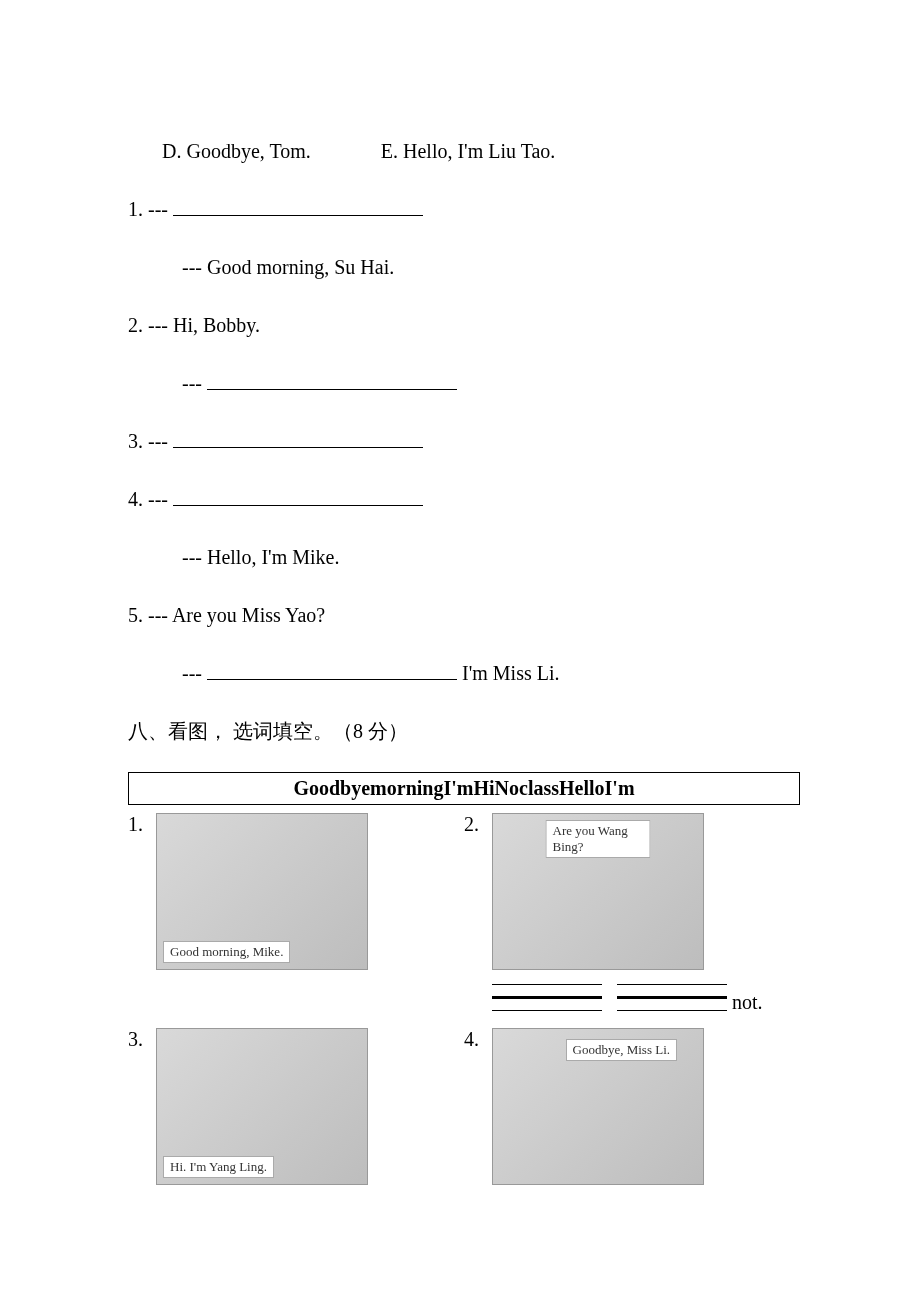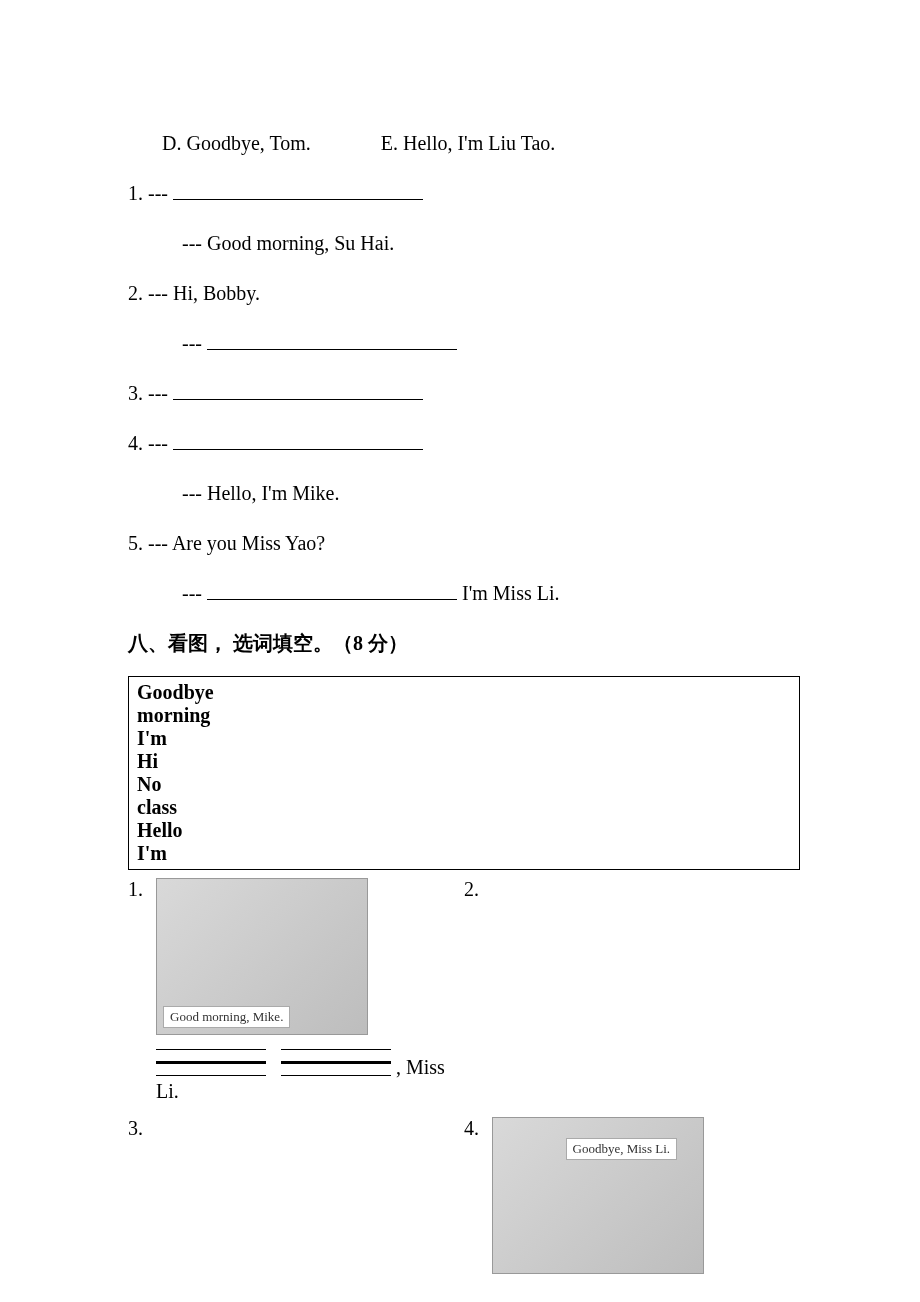--- a/index.html
+++ b/index.html
@@ -9,40 +9,39 @@
     font-family: "Times New Roman", serif;
     font-size: 20px;
     color: #000;
     width: 920px;
   }
   .page {
     padding: 110px 120px 60px 128px;
     box-sizing: border-box;
   }
   .line {
-    margin: 16px 0;
+    margin: 24px 0;
     line-height: 1.7;
   }
   .indent1 { padding-left: 34px; }
   .indent2 { padding-left: 54px; }
   .blank {
     display: inline-block;
     border-bottom: 1px solid #000;
     width: 250px;
     height: 1.05em;
     vertical-align: baseline;
   }
   .wordbox {
     border: 1.5px solid #000;
     padding: 4px 8px;
     display: flex;
     justify-content: center;
     font-weight: bold;
     margin-top: 4px;
-    flex-direction: column;
   }
   .grid {
     display: flex;
     flex-wrap: wrap;
     margin-top: 4px;
   }
   .cell {
     width: 50%;
     box-sizing: border-box;
     display: flex;
@@ -65,37 +64,37 @@
   .imgph .caption {
     position: absolute;
     background: #fff;
     font-size: 13px;
     padding: 2px 6px;
     border: 1px solid #aaa;
     color: #333;
   }
   .cap-bottom { bottom: 6px; left: 6px; }
   .cap-top    { top: 6px; left: 50%; transform: translateX(-50%); }
-  .cap-topr   { top: 20px; right: 26px; }
+  .cap-topr   { top: 10px; right: 26px; }
   .fillrow {
     margin-top: 6px;
     line-height: 1.2;
   }
   .stackblank {
     display: inline-block;
     width: 110px;
     vertical-align: bottom;
   }
   .stackblank div {
     border-bottom: 1px solid #000;
     height: 8px;
     margin-bottom: 3px;
   }
   .stackblank div.thick { border-bottom: 3px solid #000; }
-  .section-title { margin-top: 8px; font-weight: bold; }
+  .section-title { margin-top: 8px; }
 </style>
 </head>
 <body>
 
 <div class="page">
 
   <div class="line indent1">
     <span>D. Goodbye, Tom.</span>
     <span style="display:inline-block;width:60px"></span>
     <span>E. Hello, I'm Liu Tao.</span>
@@ -145,35 +144,45 @@
   </div>
 
   <div class="grid">
 
     <div class="cell">
       <div class="num">1.</div>
       <div class="content">
         <div class="imgph">
           <div class="caption cap-bottom">Good morning, Mike.</div>
         </div>
+      </div>
+    </div>
+
+    <div class="cell">
+      <div class="num">2.</div>
+      <div class="content">
+        <div class="imgph">
+          <div class="caption cap-top">Are you Wang Bing?</div>
+        </div>
         <div class="fillrow">
           <span class="stackblank"><div></div><div class="thick"></div><div></div></span>
           &nbsp;
           <span class="stackblank"><div></div><div class="thick"></div><div></div></span>
-          <span>, Miss Li.</span>
+          <span>not.</span>
         </div>
       </div>
     </div>
 
     <div class="cell">
-      <div class="num">2.</div>
-    </div>
-
-    <div class="cell">
       <div class="num">3.</div>
+      <div class="content">
+        <div class="imgph">
+          <div class="caption cap-bottom">Hi. I'm Yang Ling.</div>
+        </div>
+      </div>
     </div>
 
     <div class="cell">
       <div class="num">4.</div>
       <div class="content">
         <div class="imgph">
           <div class="caption cap-topr">Goodbye, Miss Li.</div>
         </div>
       </div>
     </div>

